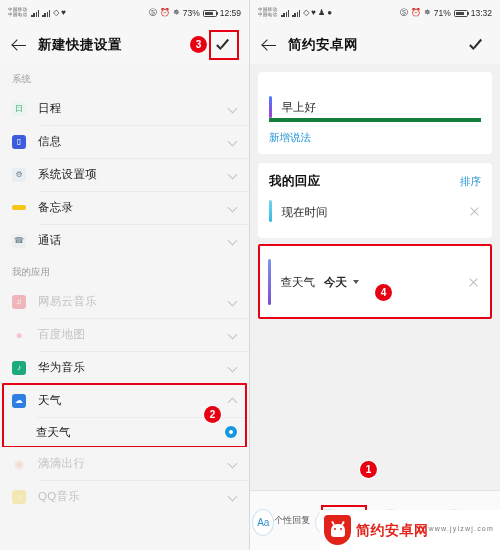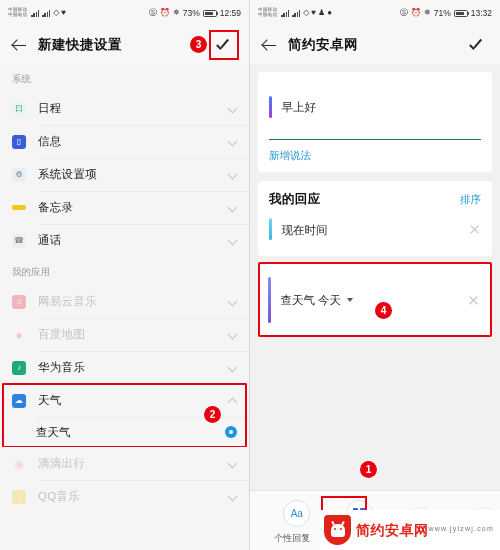--- a/index.html
+++ b/index.html
@@ -83,49 +83,49 @@
 
   
   .rbody { height: calc(550px - 26px - 38px - 60px); background: #f1f1f1; padding: 8px 8px 0 8px; }
   .card { background: #fff; border-radius: 4px; padding: 10px 11px 9px 11px; margin-bottom: 9px; }
   .card-head { display: flex; align-items: baseline; }
   .card-title { font-size: 12.5px; font-weight: bold; color: #111; letter-spacing: .4px; }
   .card-head-spacer { flex: 1; }
   .card-action { font-size: 10.5px; color: #2196d6; }
   .field {
     display: flex; align-items: center; margin-top: 9px; position: relative;
-    border-bottom: 1px solid #15803d; padding: 5px 0 21px 0;
+    border-bottom: 4px solid #15803d; padding: 5px 0 0 0;
   }
   .bar { width: 2.5px; height: 22px; border-radius: 2px; flex: 0 0 auto; }
   .bar.purple { background: linear-gradient(#4a7dff, #a23dd1); }
   .bar.cyan   { background: linear-gradient(#76d5f2, #39b6e8); }
   .bar.blue   { background: linear-gradient(#7b93f0, #7a4fd6); height: 46px; }
   .field-text { margin-left: 10px; font-size: 11.5px; color: #2a2a2a; }
   .x-icon { width: 13px; height: 13px; position: relative; opacity: .45; }
   .x-icon::before,.x-icon::after{content:"";position:absolute;left:1px;top:6px;width:11px;height:1.2px;background:#6d6d6d;}
   .x-icon::before{transform:rotate(45deg);} .x-icon::after{transform:rotate(-45deg);}
   .link-row { margin-top: 9px; font-size: 10.5px; color: #2196d6; }
 
   .resp-item { display:flex; align-items:center; padding: 6px 0 7px 0; border-bottom: 1px solid #efefef; }
   .resp-item.last { border-bottom: none; }
   .resp-main { margin-left: 10px; flex: 1; }
   .resp-line1 { display: flex; align-items: center; }
   .resp-text { font-size: 11.5px; color: #2a2a2a; }
-  .resp-chip { font-size: 11.5px; color: #2a2a2a; margin-left: 3px; }
+  .resp-chip { font-size: 11.5px; color: #2a2a2a; margin-left: 9px; font-weight: bold; }
   .caret { width:0;height:0;border-left:3.5px solid transparent;border-right:3.5px solid transparent;border-top:4px solid #555;margin-left:6px;}
   .blurred { margin-top: 10px; width: 32px; height: 8px; background: #d9d9d9; border-radius: 2px; filter: blur(2px); }
   .boxed-card { position: relative; border: 2.5px solid #e60012; border-radius: 2px; background:#fff; padding: 7px 10px 12px 8px; margin-bottom: 9px; }
 
   
   .tabbar {
     position: absolute; left: 0; bottom: 0; width: 250px; height: 60px;
     background: #fafafa; border-top: 1px solid #e3e3e3;
     display: flex; align-items: center; justify-content: space-around; padding-top: 4px;
   }
-  .tab { display: flex; flex-direction: column; align-items: flex-end; width: 58px; position: relative; }
+  .tab { display: flex; flex-direction: row; align-items: flex-start; width: 58px; position: relative; }
   .tab-circle { width: 27px; height: 27px; border-radius: 50%; border: 1px solid #cfe3f2; display:flex;align-items:center;justify-content:center; background:#fff;}
   .tab-circle.pale { border-color:#e6e6e6; }
   .tab-aa { font-size: 10px; color: #2f8fd0; }
   .grid-icon { display: grid; grid-template-columns: 5px 5px; grid-gap: 2px; }
   .grid-icon span { width: 5px; height: 5px; background: #2f63e0; border-radius: 1px; }
   .tab-label { font-size: 9px; color: #5a5a5a; margin-top: 5px; white-space: nowrap; }
   .wave { width: 22px; height: 10px; opacity: .35; }
   .tab-hl { position: absolute; border: 2.5px solid #e60012; left: 6px; top: -4px; width: 46px; height: 52px; }
 
   

